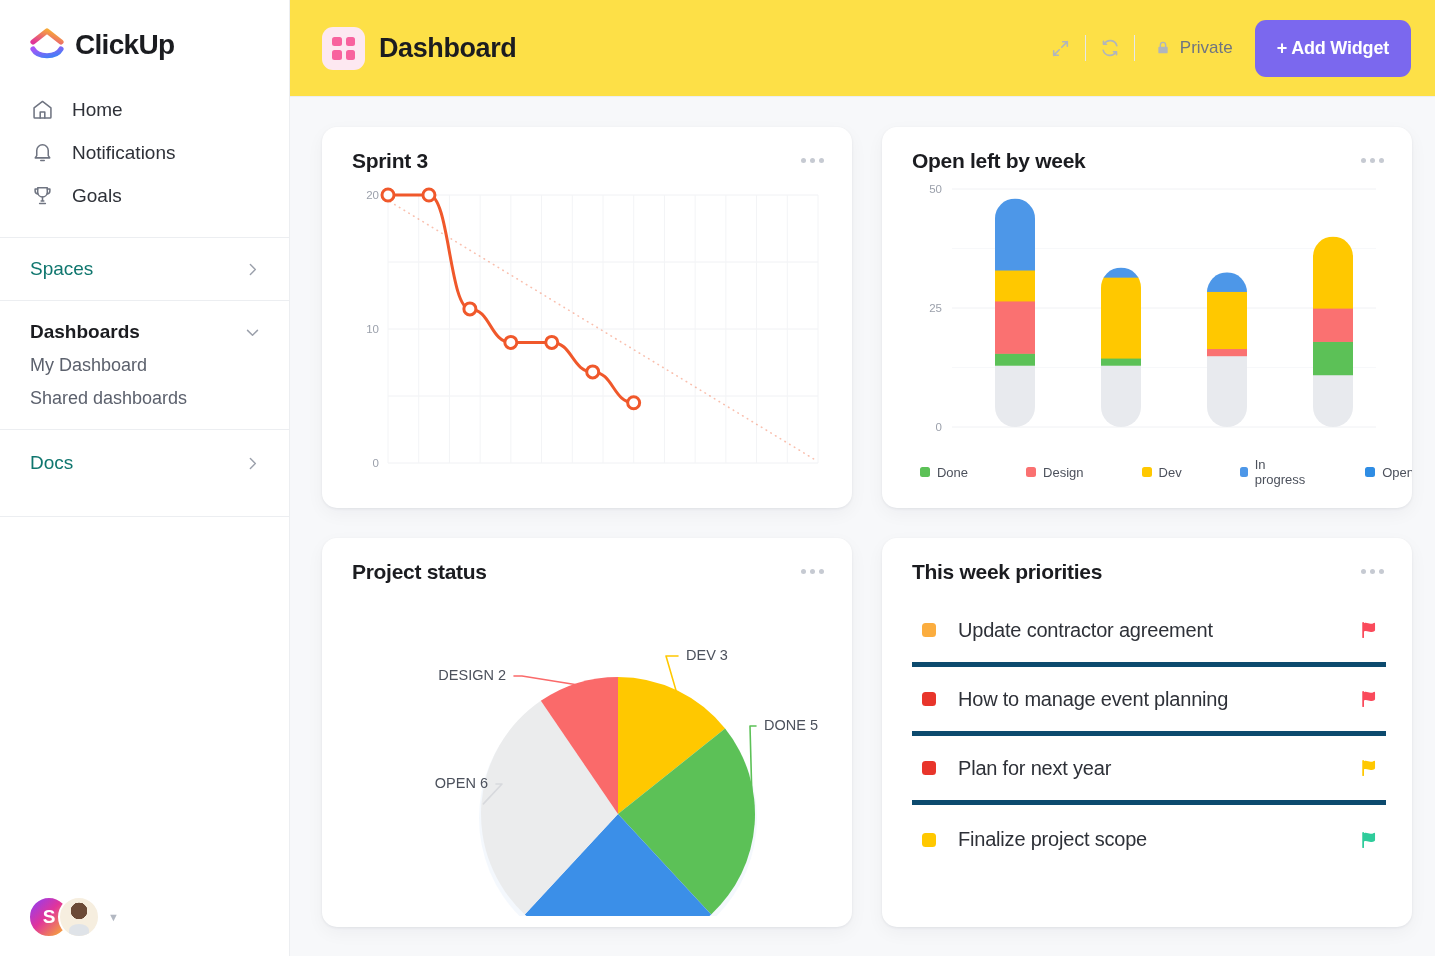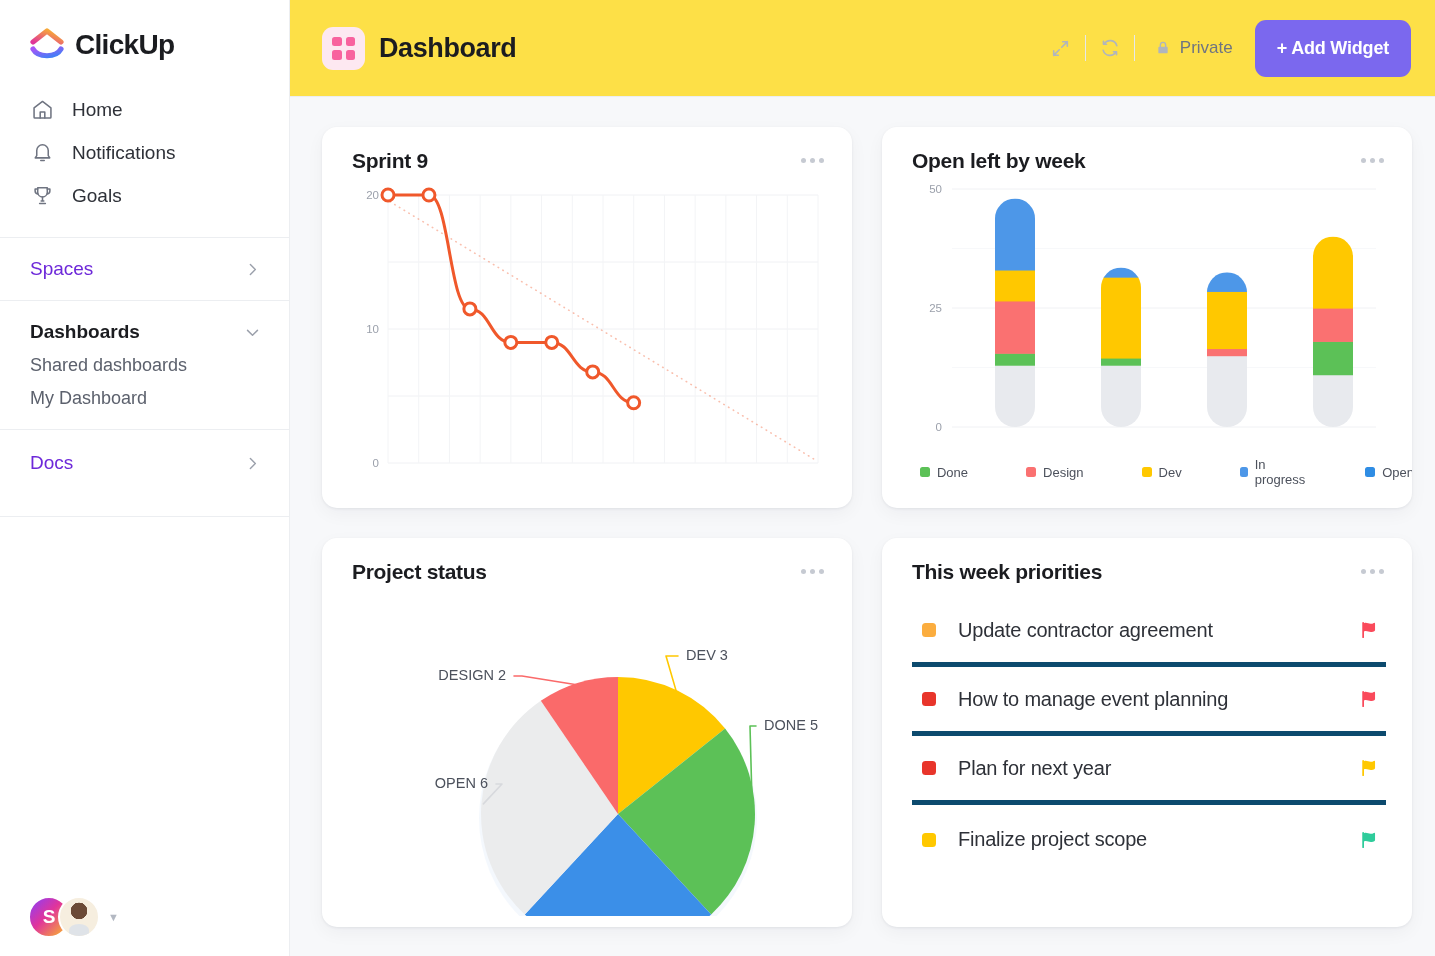--- a/index.html
+++ b/index.html
@@ -33,21 +33,21 @@
   .nav-ico { width: 25px; height: 25px; display: flex; align-items: center; justify-content: center; color: #6f7481; flex: 0 0 25px;}
   .nav-label { font-size: 19px; color: #2e3138; }
 
   .sec-divider { height: 1px; background: #eceef1; margin: 0; }
 
   .sec { padding: 20px 28px 20px 30px; }
   .sec-head {
     display: flex; align-items: center; justify-content: space-between;
     cursor: pointer;
   }
-  .sec-title { font-size: 19px; color: #6d28d9; }
+  .sec-title { font-size: 19px; color: #0f766e; }
   .sec-title.bold { font-weight: bold; color: #1b1c20; }
   .chev { color: #9ba0ab; display:flex; align-items:center; }
 
   .sub-item { font-size: 18px; color: #5c616d; padding: 12px 0 0 0; cursor: pointer; }
   .sub-item:first-of-type { padding-top: 21px; }
 
   .sec.docs { padding-top: 22px; }
   .user-bar { position: absolute; bottom: 18px; left: 28px; display: flex; align-items: center; gap: 8px; }
   .av-wrap { display: flex; align-items: center; }
   .av {
@@ -209,22 +209,22 @@
 
     <div class="sec">
       <div class="sec-head">
         <span class="sec-title bold">Dashboards</span>
         <span class="chev">
           <svg width="17" height="17" viewBox="0 0 24 24" fill="none" stroke="currentColor" stroke-width="2" stroke-linecap="round" stroke-linejoin="round">
               <path d="M5 9l7 7 7-7"></path>
             </svg>
         </span>
       </div>
+      <div class="sub-item">My Dashboard</div>
       <div class="sub-item">Shared dashboards</div>
-      <div class="sub-item">My Dashboard</div>
     </div>
 
     <div class="sec-divider"></div>
 
     <div class="sec docs">
       <div class="sec-head">
         <span class="sec-title">Docs</span>
         <span class="chev">
           <svg width="17" height="17" viewBox="0 0 24 24" fill="none" stroke="currentColor" stroke-width="2" stroke-linecap="round" stroke-linejoin="round">
               <path d="M9 5l7 7-7 7"></path>
@@ -279,21 +279,21 @@
           <span class="private-label">Private</span>
         </span>
         <button class="add-widget">+ Add Widget</button>
       </div>
     </header>
 
     <div class="grid">
 
       <section class="card">
         <div class="card-head">
-          <span class="card-title">Sprint 9</span>
+          <span class="card-title">Sprint 3</span>
           <span class="dots">
               <i></i>
               <i></i>
               <i></i>
             </span>
         </div>
         <div class="chart-area">
           <svg id="svg-burndown" width="476" height="300" viewBox="0 0 476 300" style="margin-top:8px;margin-left:-4px">
               <line x1="40" x2="470" y1="282" y2="282" stroke="#f0f1f4" stroke-width="1"></line>
               <line x1="40" x2="470" y1="215" y2="215" stroke="#f0f1f4" stroke-width="1"></line>

